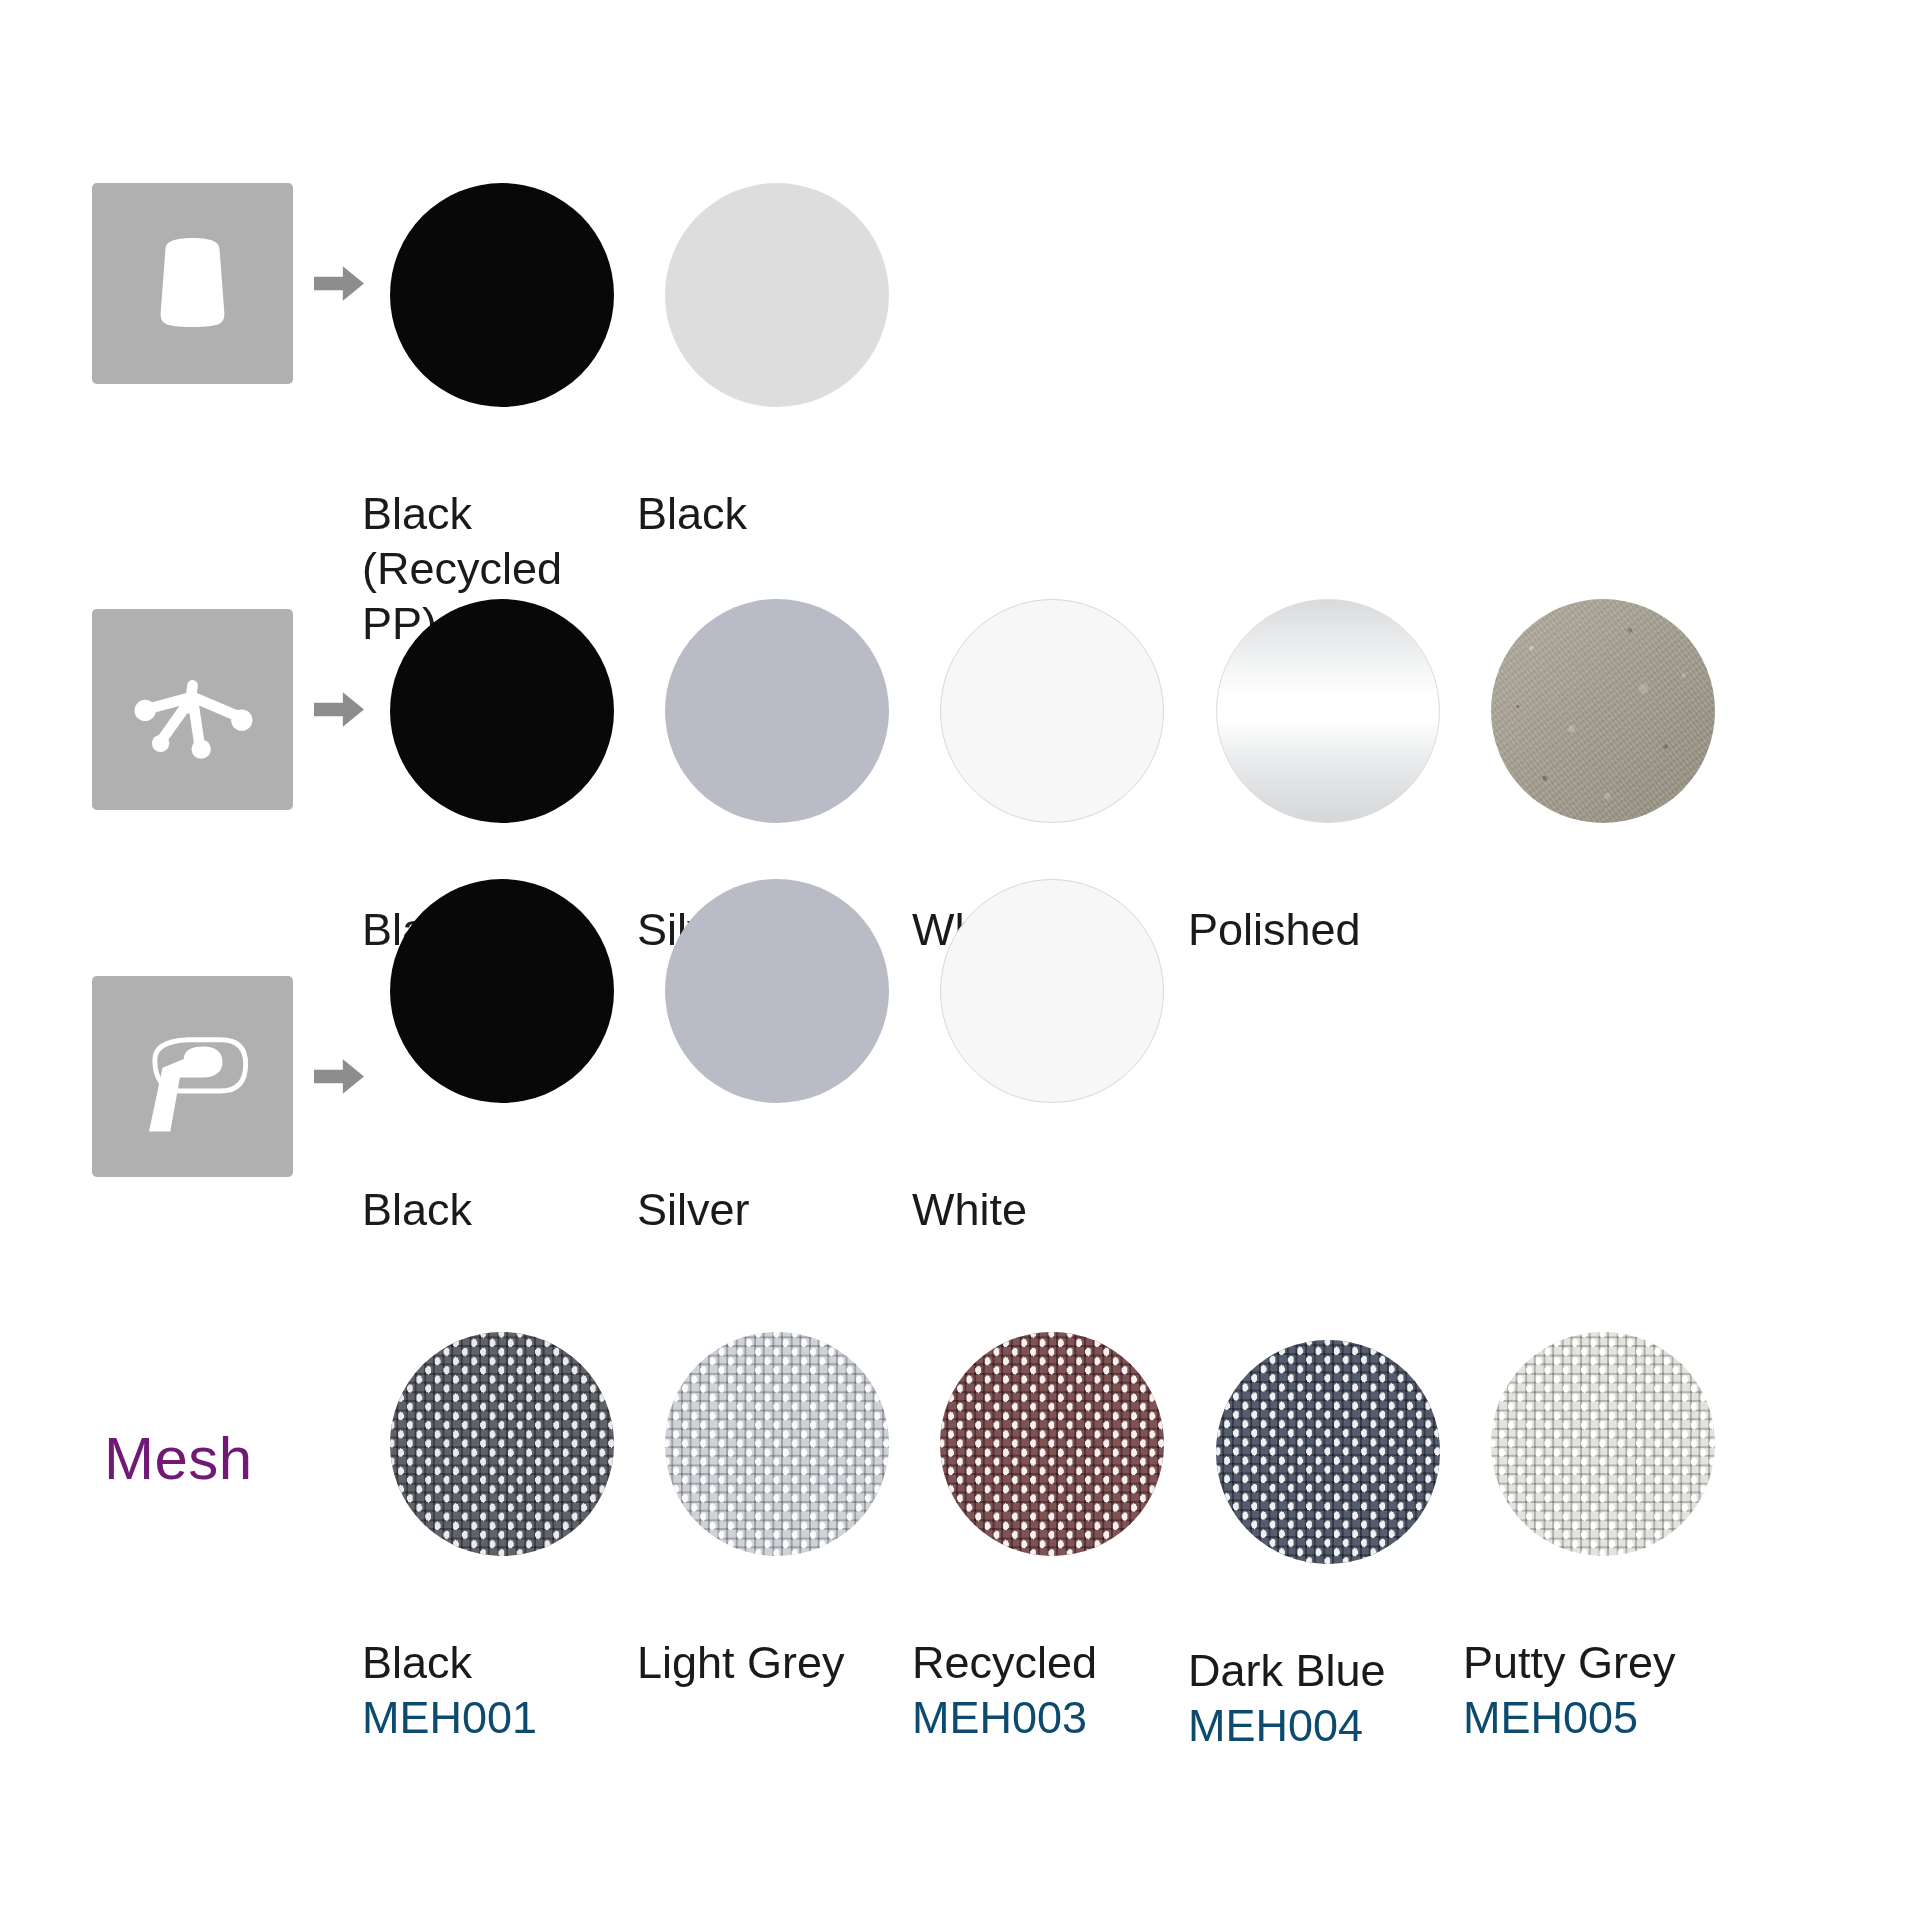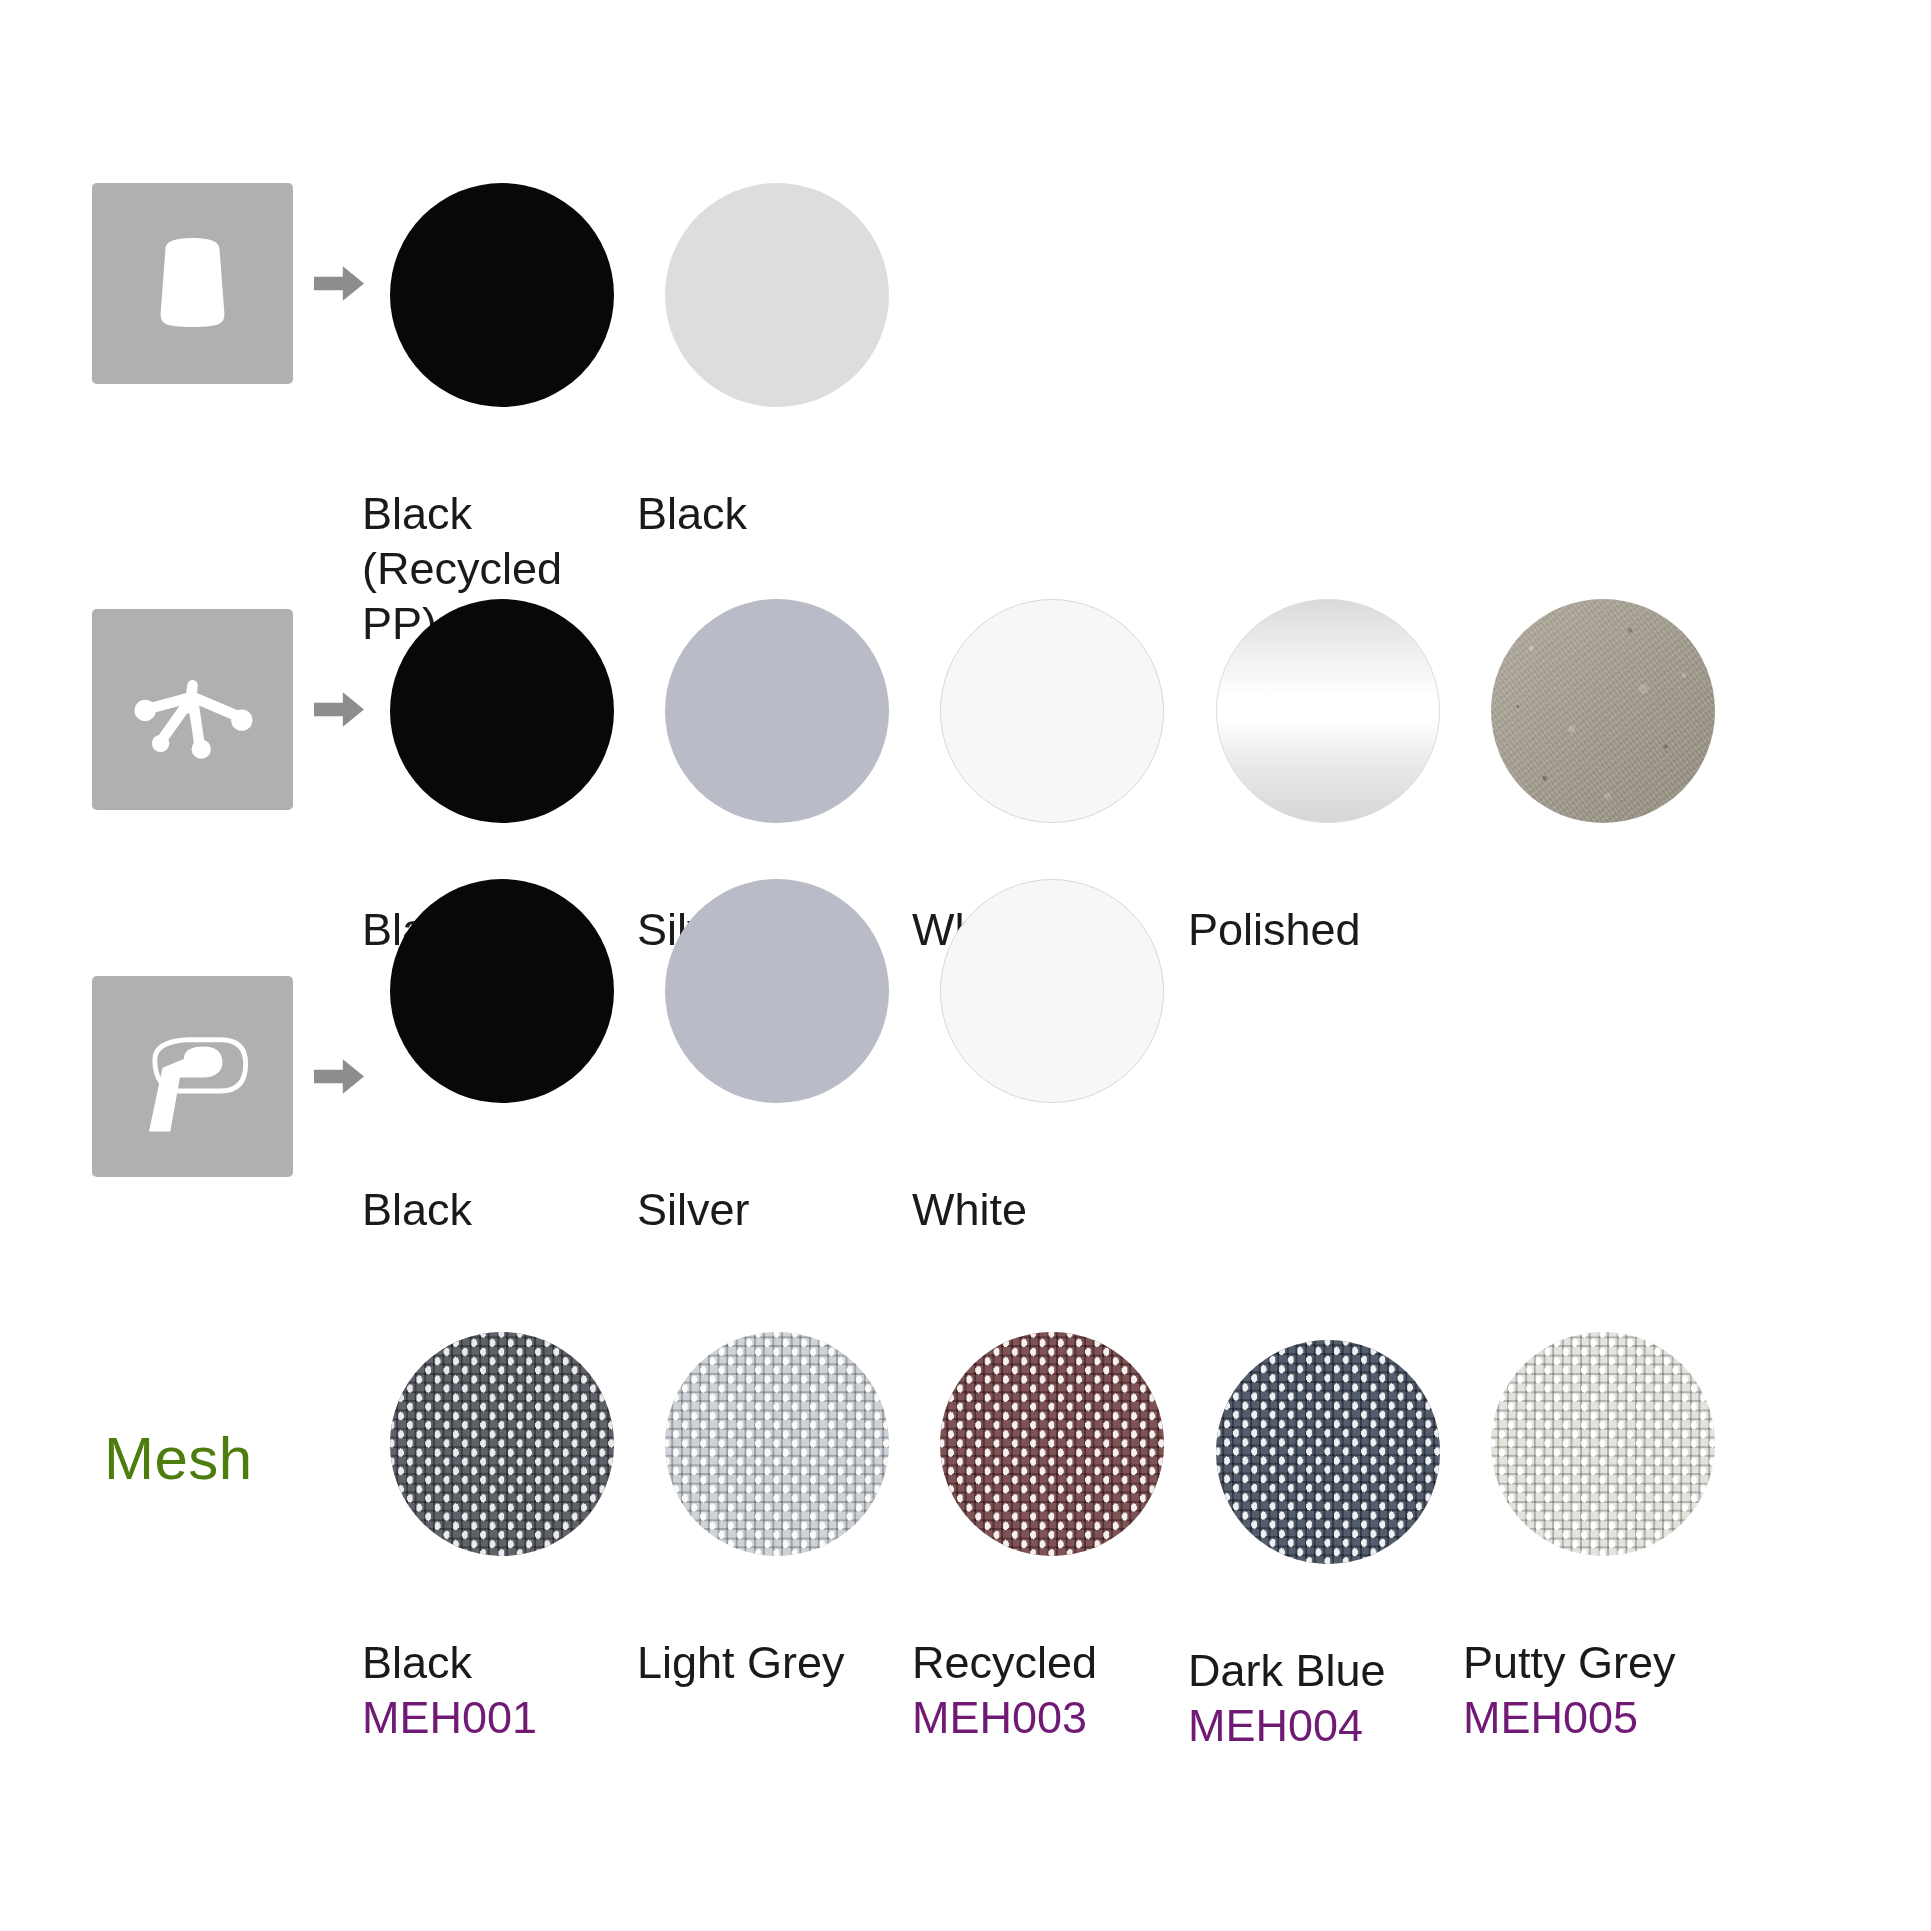--- a/index.html
+++ b/index.html
@@ -59,21 +59,21 @@
   }
 
   
   .cat-text {
     position: absolute;
     left: 104px;
     width: 319px;
     font-size: 60px;
     font-weight: 400;
     letter-spacing: 0.5px;
-    color: #4d7c0f;
+    color: #701a75;
     line-height: 1;
   }
 
   
   .swatch-track {
     position: absolute;
     display: block;
   }
   .swatch-item {
     position: absolute;
@@ -94,21 +94,21 @@
     line-height: 1.22;
     font-weight: 400;
     color: #1a1a1a;
     white-space: pre-line;
   }
   .swatch-label .sub { display:block; }
   .swatch-code {
     font-size: 45px;
     line-height: 1.22;
     font-weight: 400;
-    color: #701a75;
+    color: #0c4a6e;
     display: block;
   }
 
   
   .f-black   { background:#080808; }
   .f-grey    { background:#dddddd; }
   .f-silver  { background:#b9bcc6; }
   .f-white   { background:#f7f7f7; border:1px solid #d8d8d8; }
 
   

